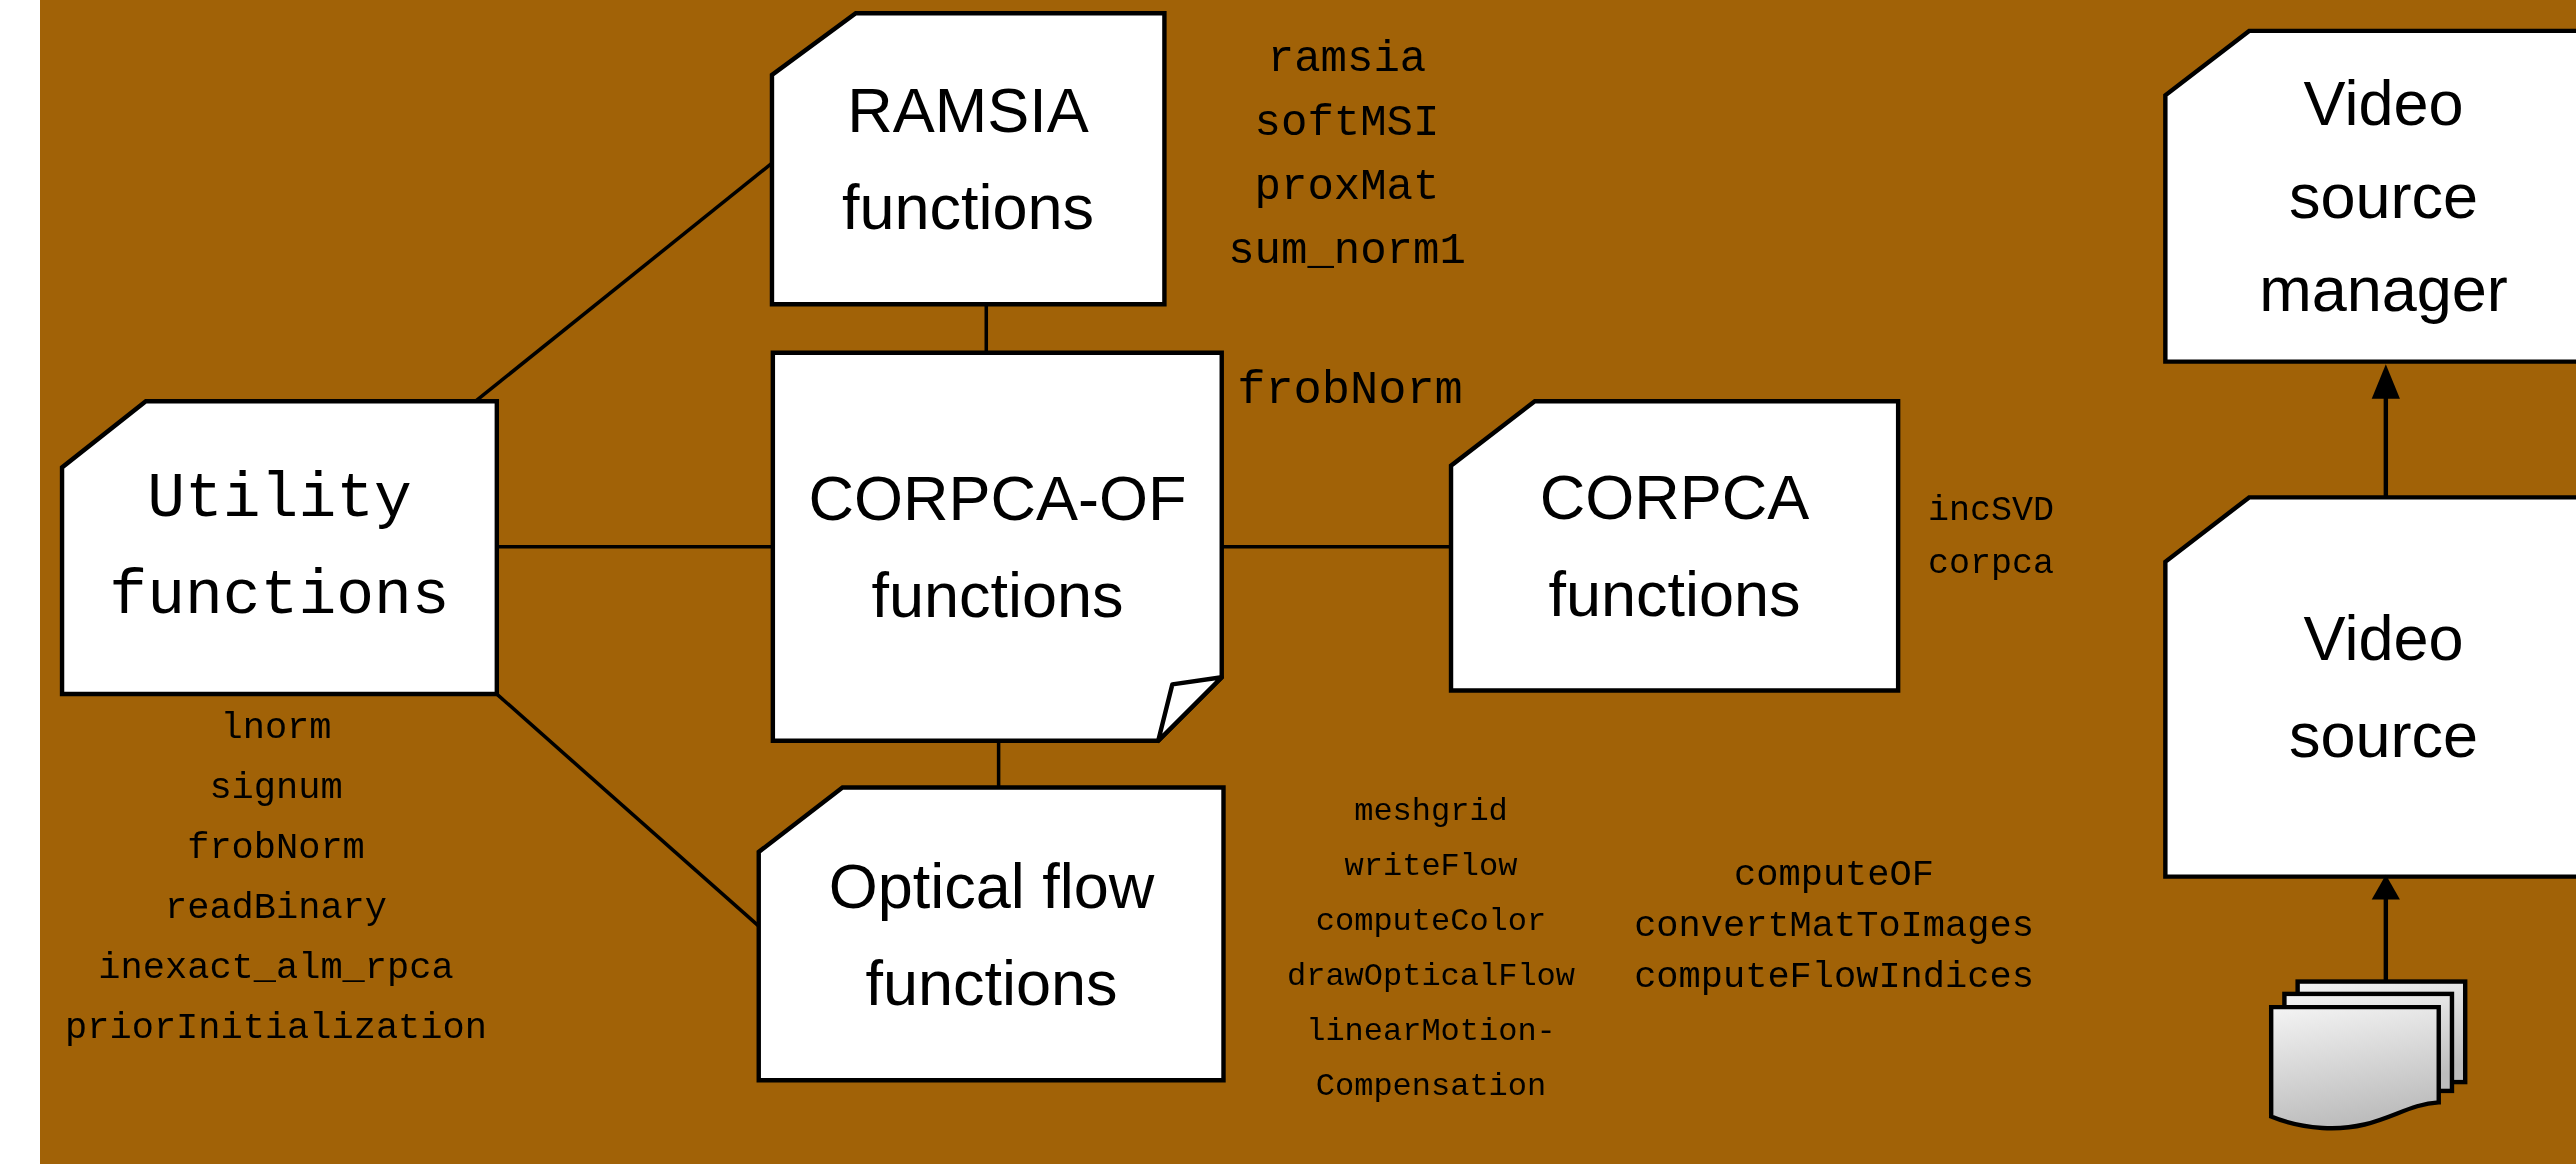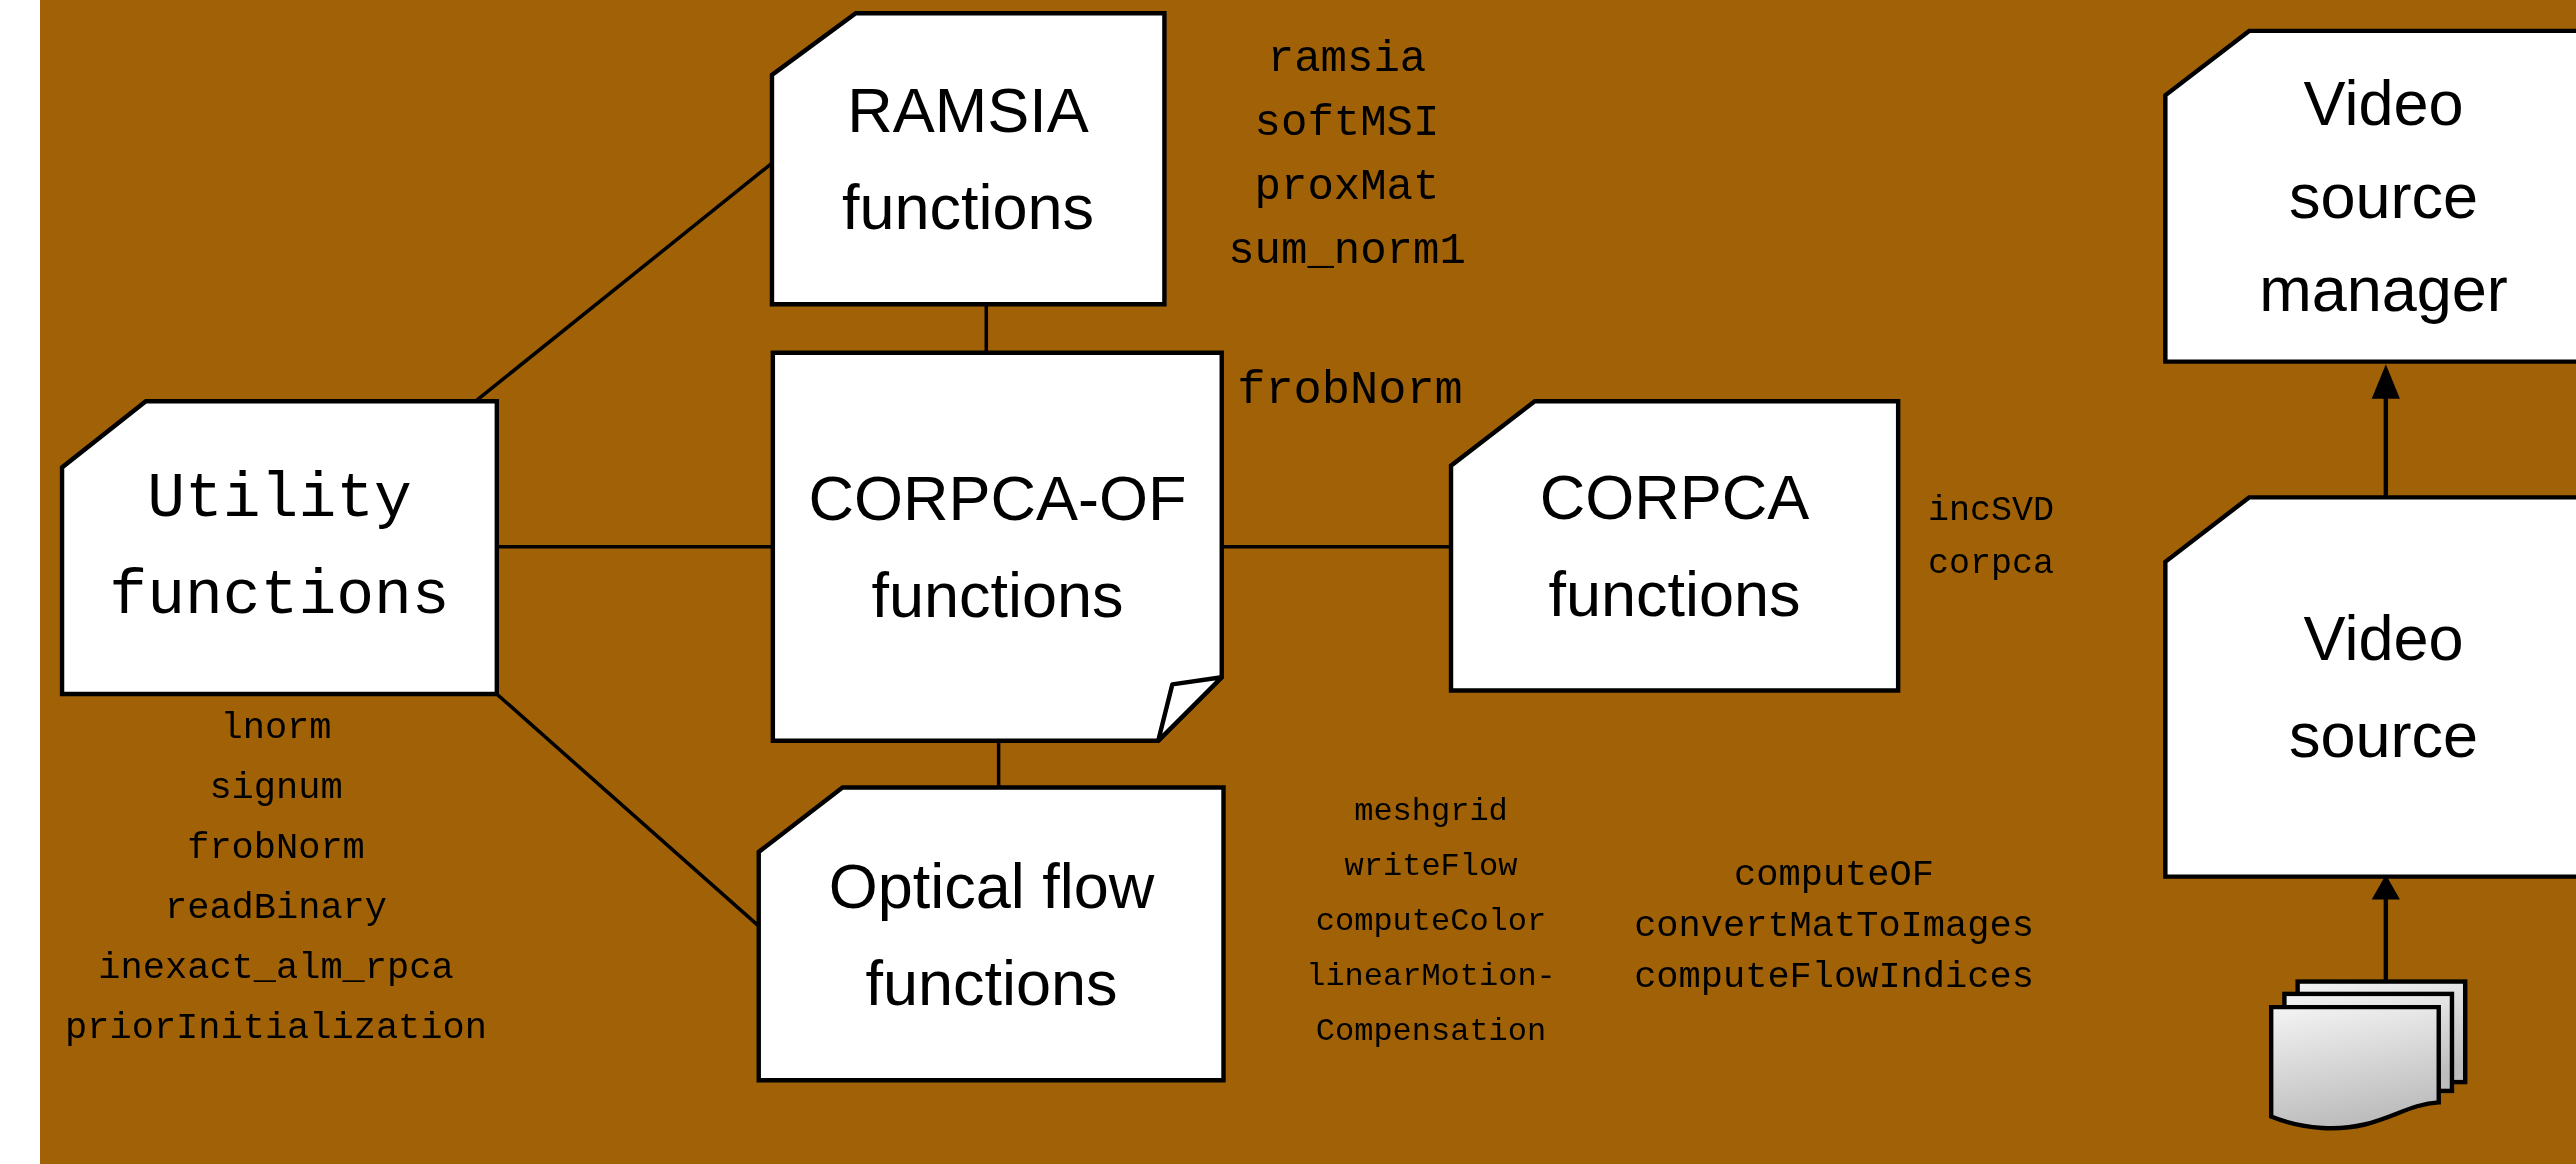--- a/index.html
+++ b/index.html
@@ -158,20 +158,21 @@
 
   <div class="label-col col-corpca">
     <div>incSVD</div>
     <div>corpca</div>
   </div>
 
   <div class="label-col col-of1">
     <div>meshgrid</div>
     <div>writeFlow</div>
     <div>computeColor</div>
+    <div>drawOpticalFlow</div>
     <div>linearMotion-</div>
     <div>Compensation</div>
   </div>
 
   <div class="label-col col-of2">
     <div>computeOF</div>
     <div>convertMatToImages</div>
     <div>computeFlowIndices</div>
   </div>
 

